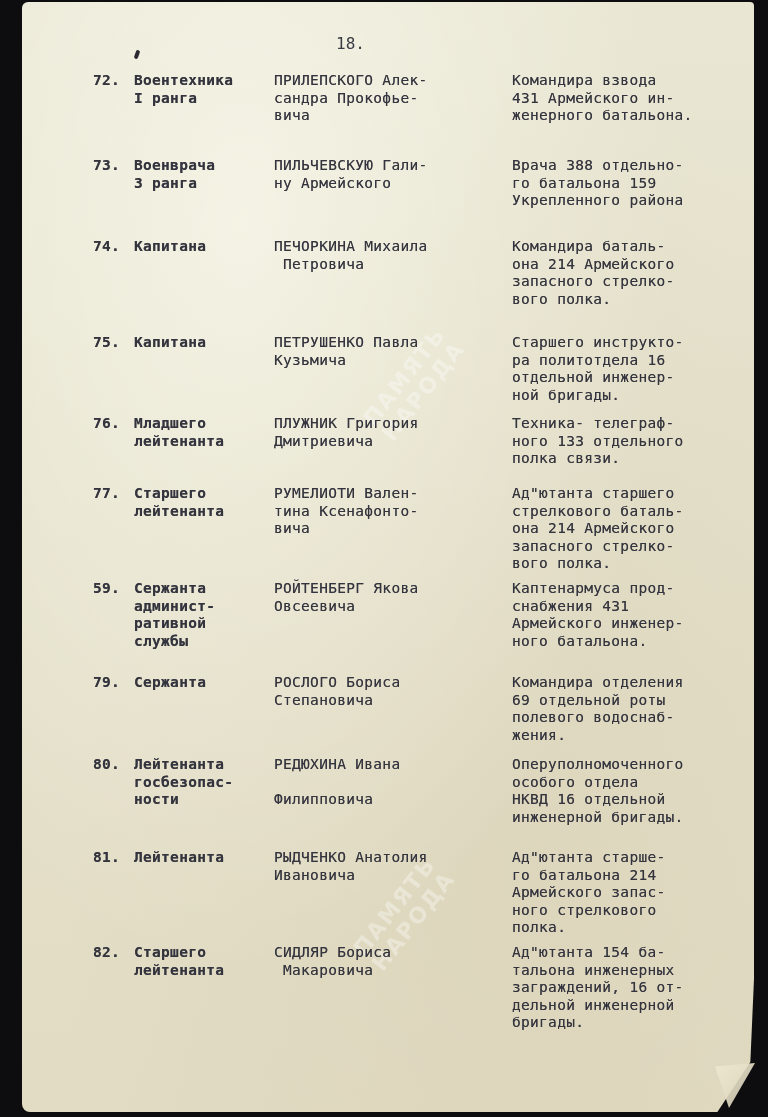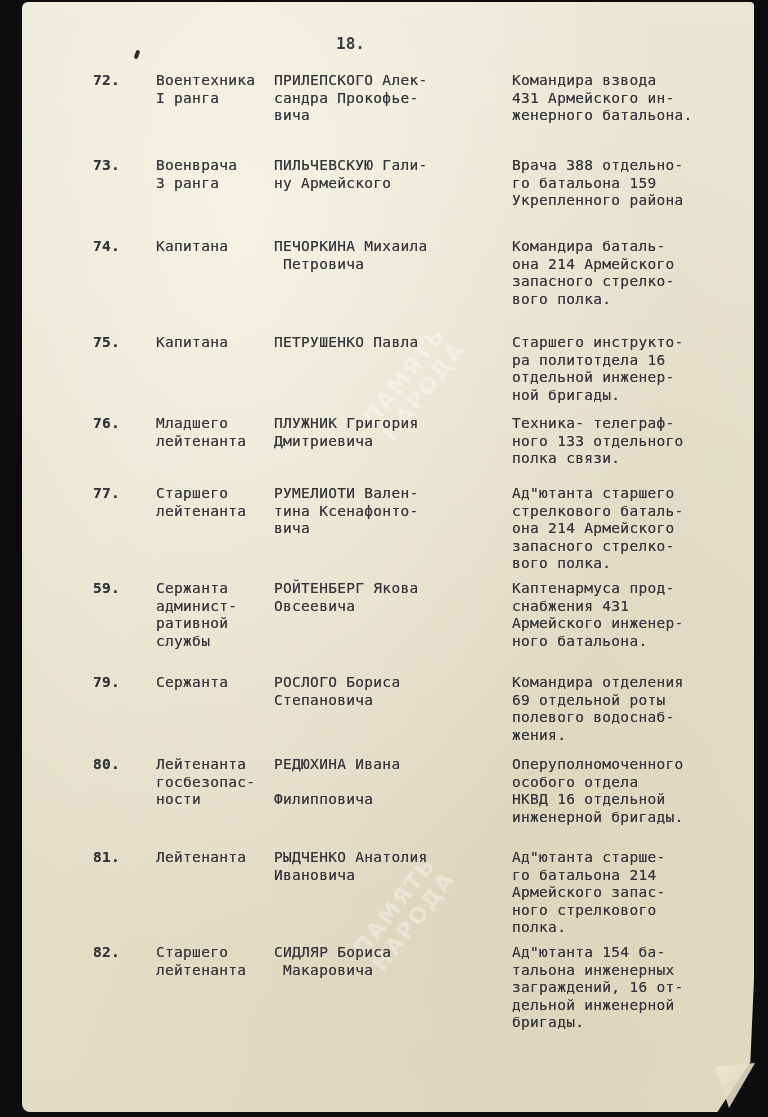--- a/index.html
+++ b/index.html
@@ -44,21 +44,21 @@
       white-space: nowrap;
       text-align: center;
       line-height: 24px;
     }
     .page-number {
       position: absolute;
       left: 336px;
       top: 34px;
       font-family: "DejaVu Sans Mono", monospace;
       font-size: 16px;
-      font-weight: bold;
+      font-weight: normal;
       color: #3b3b45;
     }
     .ink-mark {
       position: absolute;
       left: 135px;
       top: 50px;
       width: 4px;
       height: 9px;
       background: #2a2a30;
       border-radius: 2px;
@@ -79,21 +79,21 @@
       position: absolute;
       left: 93px;
       top: 0;
       font-weight: bold;
     }
     .entry .col {
       position: absolute;
       top: 0;
       white-space: pre;
     }
-    .entry .rank { left: 156px; width: 140px; }
+    .entry .rank { left: 134px; width: 140px; font-weight: bold; }
     .entry .name { left: 274px; width: 215px; }
     .entry .post { left: 512px; width: 240px; }
     .line { display: block; }
   </style>
 </head>
 <body>
 
 <div class="sheet"></div>
 <div class="fold"></div>
 
@@ -124,21 +124,21 @@
     </div>
     <div class="entry" style="top: 238px;">
       <span class="num">74.</span>
       <div class="col rank"><span class="line">Капитана</span></div>
       <div class="col name"><span class="line">ПЕЧОРКИНА Михаила</span><span class="line"> Петровича</span></div>
       <div class="col post"><span class="line">Командира баталь-</span><span class="line">она 214 Армейского</span><span class="line">запасного стрелко-</span><span class="line">вого полка.</span></div>
     </div>
     <div class="entry" style="top: 334px;">
       <span class="num">75.</span>
       <div class="col rank"><span class="line">Капитана</span></div>
-      <div class="col name"><span class="line">ПЕТРУШЕНКО Павла</span></div>
+      <div class="col name"><span class="line">ПЕТРУШЕНКО Павла</span><span class="line">Кузьмича</span></div>
       <div class="col post"><span class="line">Старшего инструкто-</span><span class="line">ра политотдела 16</span><span class="line">отдельной инженер-</span><span class="line">ной бригады.</span></div>
     </div>
     <div class="entry" style="top: 415px;">
       <span class="num">76.</span>
       <div class="col rank"><span class="line">Младшего</span><span class="line">лейтенанта</span></div>
       <div class="col name"><span class="line">ПЛУЖНИК Григория</span><span class="line">Дмитриевича</span></div>
       <div class="col post"><span class="line">Техника- телеграф-</span><span class="line">ного 133 отдельного</span><span class="line">полка связи.</span></div>
     </div>
     <div class="entry" style="top: 485px;">
       <span class="num">77.</span>

